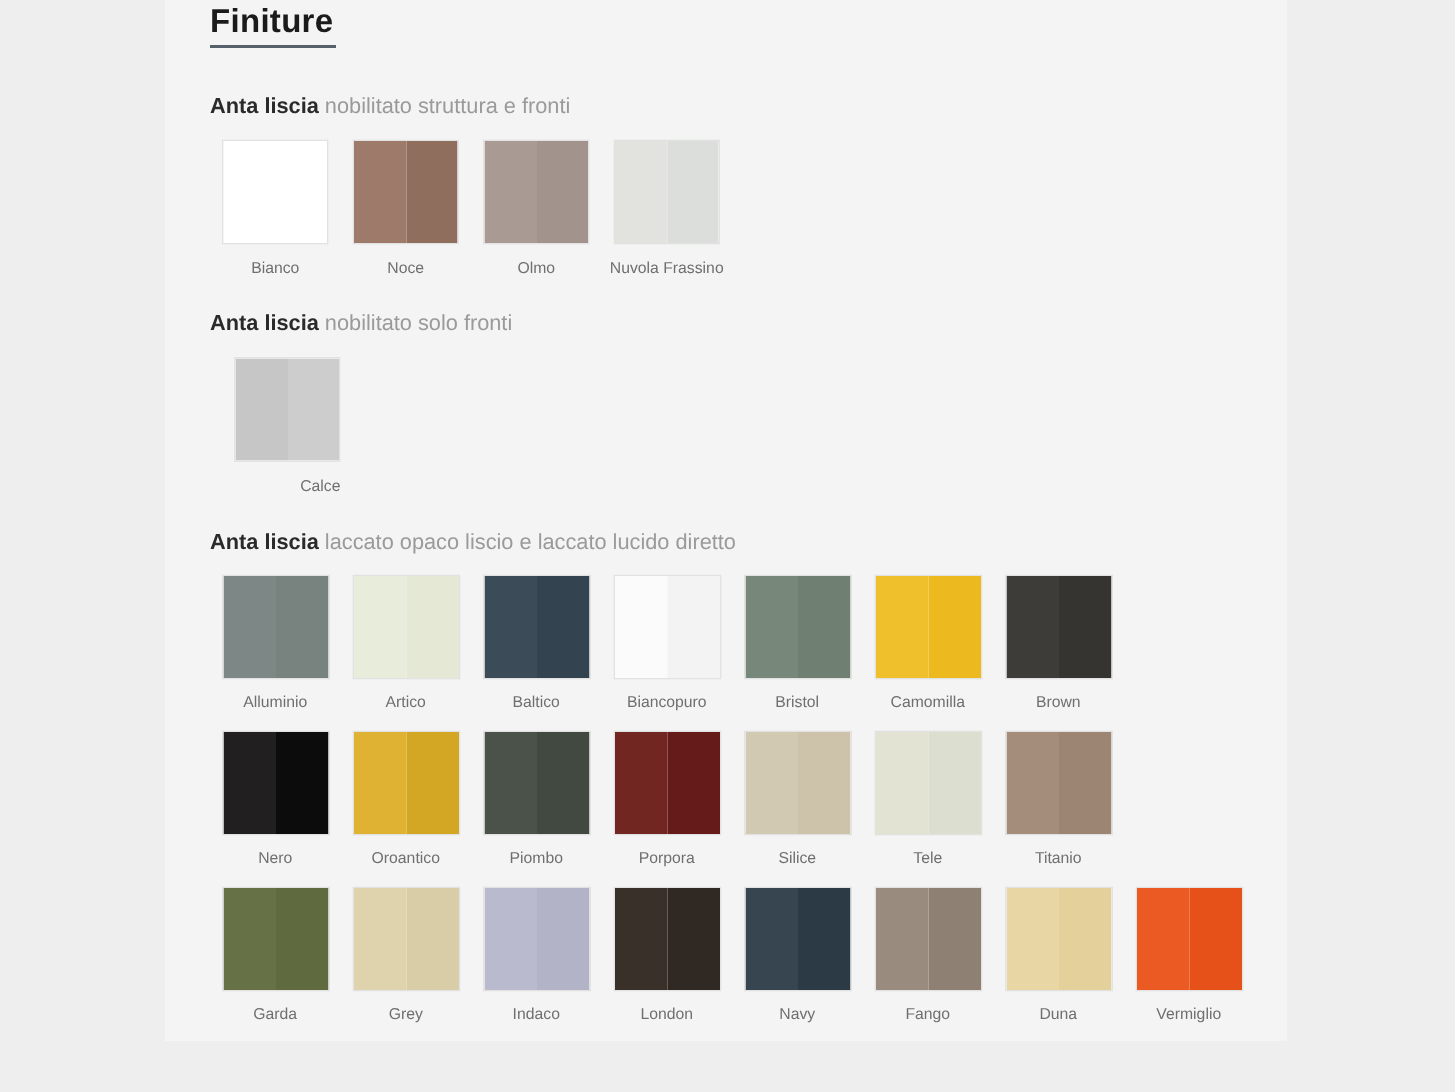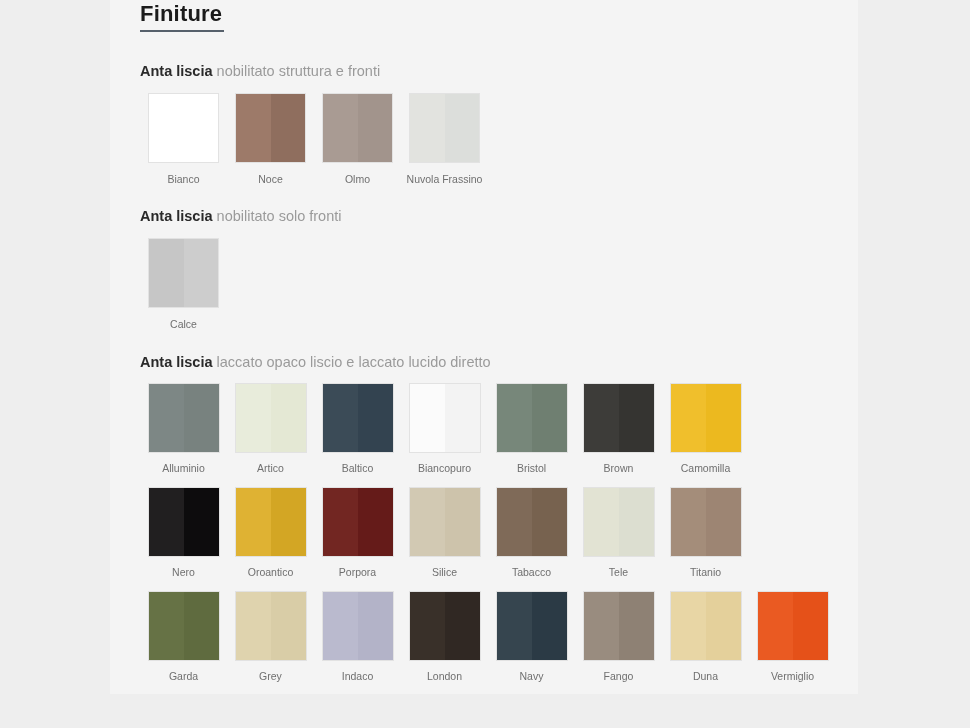--- a/index.html
+++ b/index.html
@@ -103,21 +103,21 @@
   
   #section-nobilitato-struttura { top: 62px; }
   #section-nobilitato-struttura .section-heading { margin-bottom: 13px; }
   #section-nobilitato-struttura .swatch-cell { width: 87px; }
   #section-nobilitato-struttura .swatch-tile { width: 71px; height: 70px; }
   #section-nobilitato-struttura .swatch-label { margin-top: 9px; }
 
   
   #section-nobilitato-fronti { top: 207px; }
   #section-nobilitato-fronti .section-heading { margin-bottom: 13px; }
-  #section-nobilitato-fronti .swatch-cell { width: 87px; }
+  #section-nobilitato-fronti .swatch-cell { width: 87px; align-items: flex-end; }
   #section-nobilitato-fronti .swatch-tile { width: 71px; height: 70px; }
   #section-nobilitato-fronti .swatch-label { margin-top: 9px; }
 
   
   #section-laccato { top: 353px; }
   #section-laccato .section-heading { margin-bottom: 12px; }
   #section-laccato .swatch-row { margin-bottom: 12px; margin-top: 11px; }
   #section-laccato .swatch-cell { width: 87px; }
   #section-laccato .swatch-tile { width: 72px; height: 70px; }
   #section-laccato .swatch-label { margin-top: 8px; }
@@ -228,71 +228,71 @@
           </div>
           <div class="swatch-cell">
             <div class="swatch-tile">
               <div class="half left" style="background: rgb(119, 135, 122);"></div>
               <div class="half right" style="background: rgb(111, 127, 113);"></div>
             </div>
             <div class="swatch-label">Bristol</div>
           </div>
           <div class="swatch-cell">
             <div class="swatch-tile">
+              <div class="half left" style="background: rgb(240, 191, 44);"></div>
+              <div class="half right" style="background: rgb(236, 185, 31);"></div>
+            </div>
+            <div class="swatch-label">Camomilla</div>
+          </div>
+          <div class="swatch-cell">
+            <div class="swatch-tile">
               <div class="half left" style="background: rgb(61, 60, 57);"></div>
               <div class="half right" style="background: rgb(53, 52, 49);"></div>
             </div>
             <div class="swatch-label">Brown</div>
           </div>
-          <div class="swatch-cell">
-            <div class="swatch-tile">
-              <div class="half left" style="background: rgb(240, 191, 44);"></div>
-              <div class="half right" style="background: rgb(236, 185, 31);"></div>
-            </div>
-            <div class="swatch-label">Camomilla</div>
-          </div>
         </div>
         <div class="swatch-row">
           <div class="swatch-cell">
             <div class="swatch-tile">
               <div class="half left" style="background: rgb(33, 31, 32);"></div>
               <div class="half right" style="background: rgb(13, 12, 13);"></div>
             </div>
             <div class="swatch-label">Nero</div>
           </div>
           <div class="swatch-cell">
             <div class="swatch-tile">
               <div class="half left" style="background: rgb(223, 178, 51);"></div>
               <div class="half right" style="background: rgb(211, 166, 36);"></div>
             </div>
             <div class="swatch-label">Oroantico</div>
           </div>
           <div class="swatch-cell">
             <div class="swatch-tile">
+              <div class="half left" style="background: rgb(75, 82, 74);"></div>
+              <div class="half right" style="background: rgb(66, 73, 65);"></div>
+            </div>
+            <div class="swatch-label">Piombo</div>
+          </div>
+          <div class="swatch-cell">
+            <div class="swatch-tile">
               <div class="half left" style="background: rgb(114, 38, 34);"></div>
               <div class="half right" style="background: rgb(101, 27, 25);"></div>
             </div>
             <div class="swatch-label">Porpora</div>
           </div>
           <div class="swatch-cell">
             <div class="swatch-tile">
               <div class="half left" style="background: rgb(210, 201, 179);"></div>
               <div class="half right" style="background: rgb(205, 195, 171);"></div>
             </div>
             <div class="swatch-label">Silice</div>
           </div>
           <div class="swatch-cell">
             <div class="swatch-tile">
-              <div class="half left" style="background: rgb(127, 106, 88);"></div>
-              <div class="half right" style="background: rgb(119, 98, 79);"></div>
-            </div>
-            <div class="swatch-label">Tabacco</div>
-          </div>
-          <div class="swatch-cell">
-            <div class="swatch-tile">
               <div class="half left" style="background: rgb(226, 227, 211);"></div>
               <div class="half right" style="background: rgb(220, 222, 208);"></div>
             </div>
             <div class="swatch-label">Tele</div>
           </div>
           <div class="swatch-cell">
             <div class="swatch-tile">
               <div class="half left" style="background: rgb(164, 141, 122);"></div>
               <div class="half right" style="background: rgb(157, 133, 115);"></div>
             </div>

